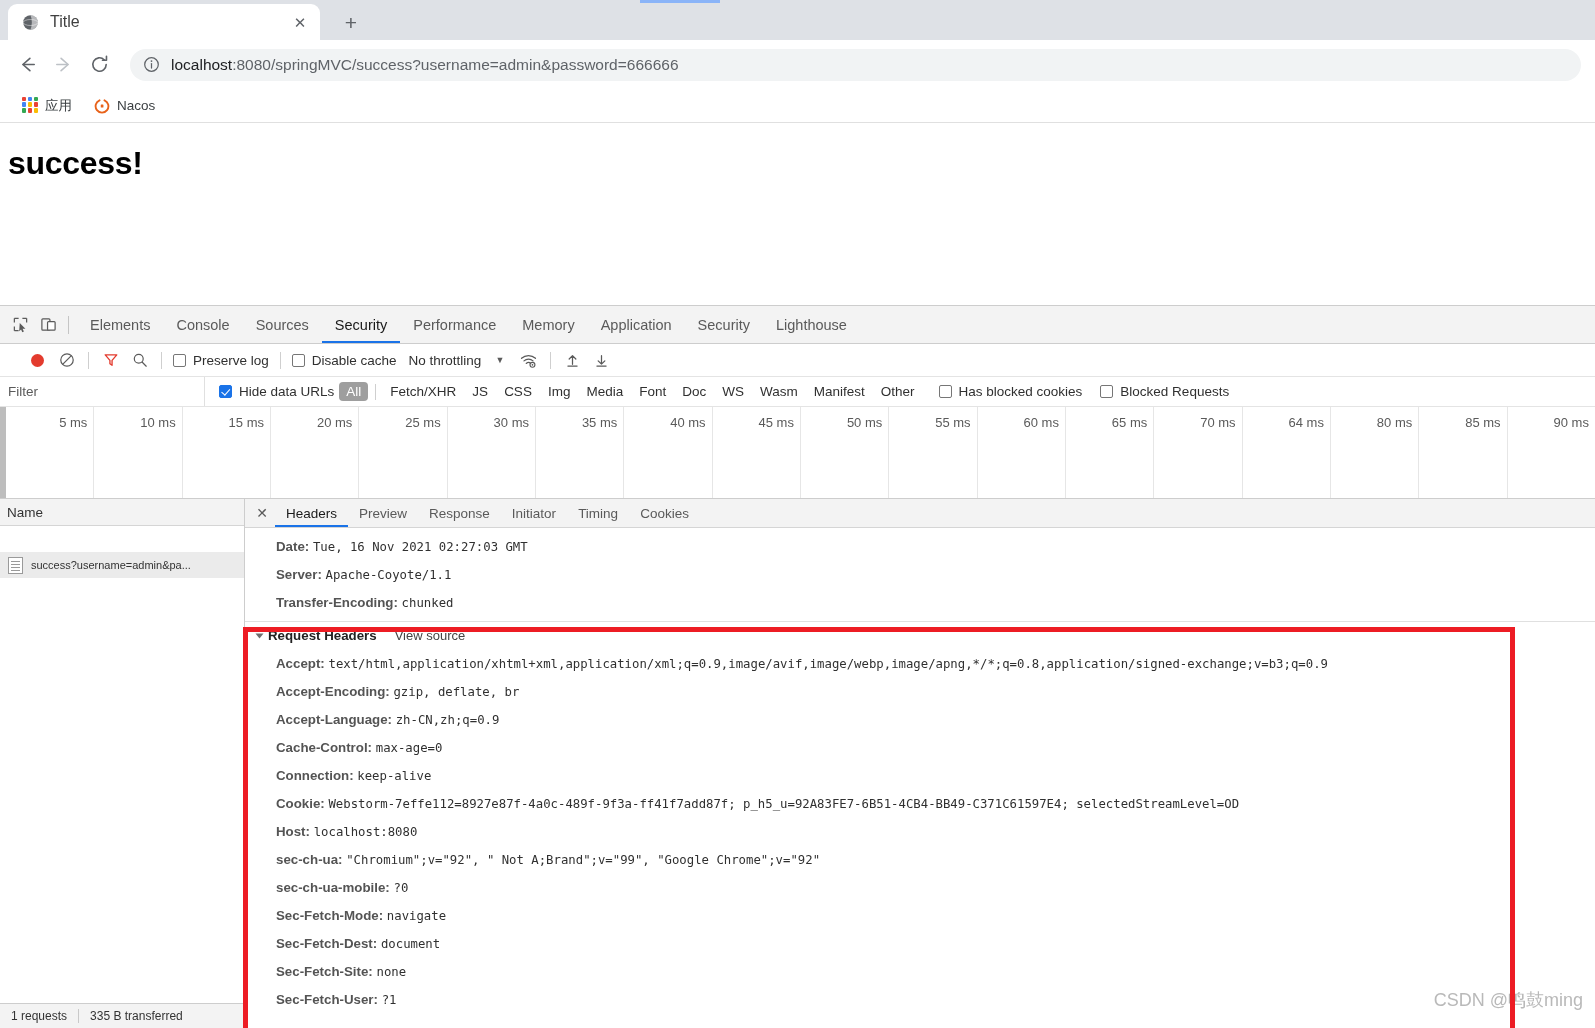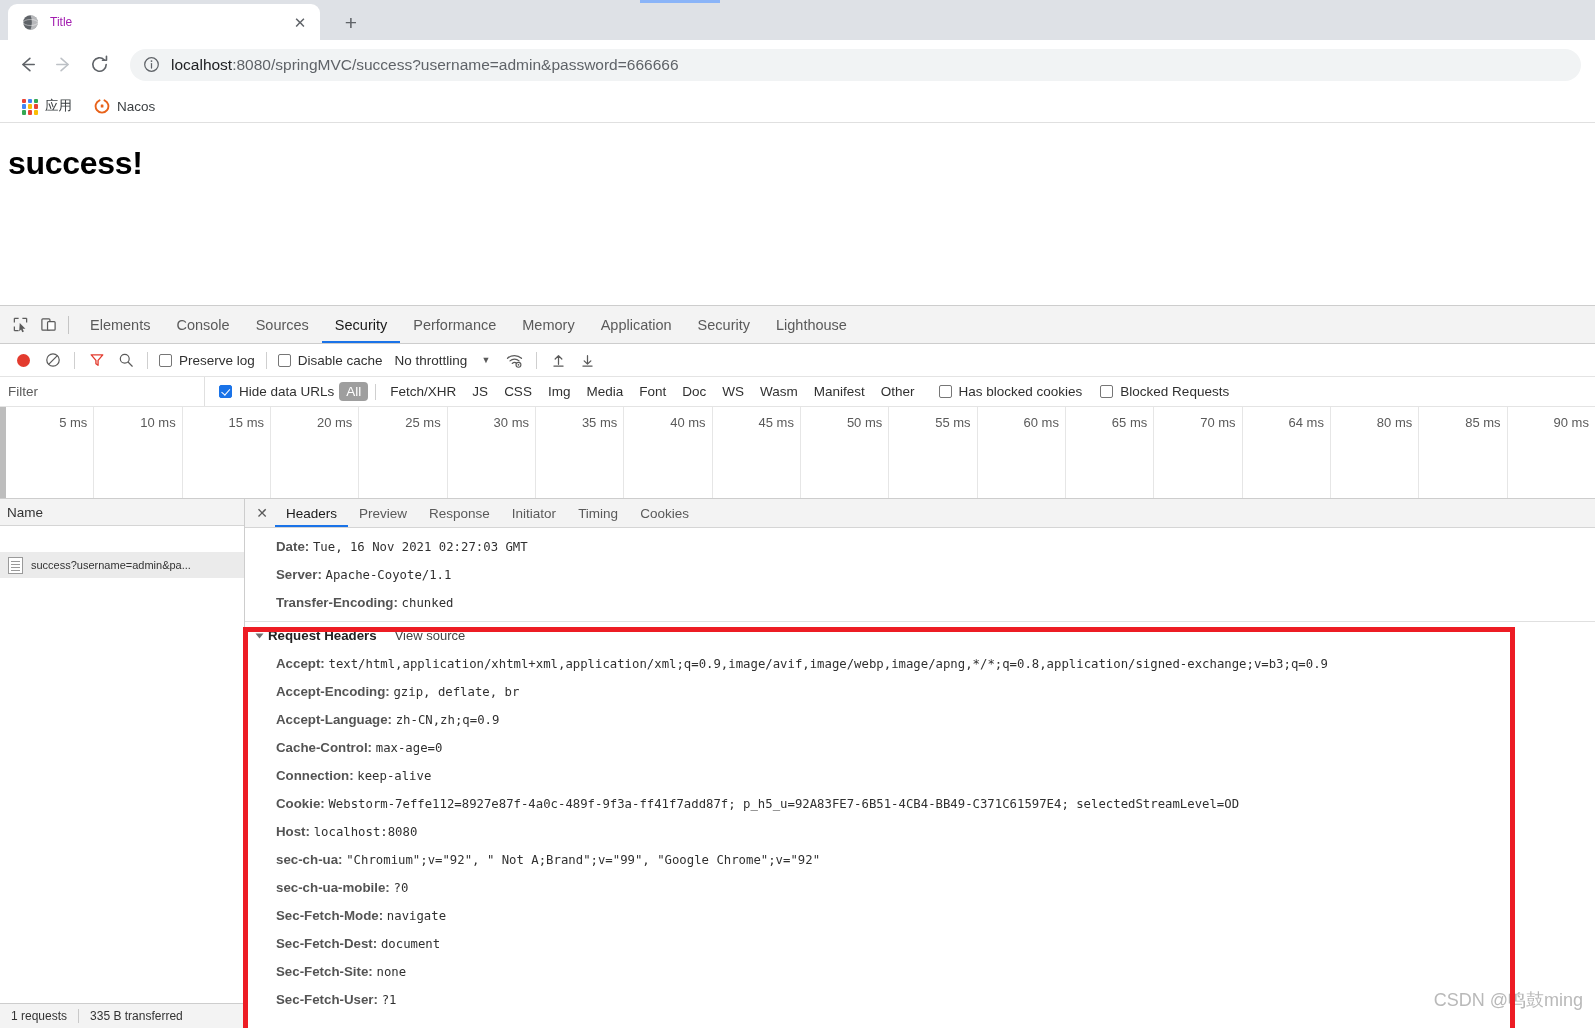--- a/index.html
+++ b/index.html
@@ -35,21 +35,21 @@
     display: flex; align-items: center;
     padding: 0 10px 0 14px;
     position: relative;
   }
   .tab-favicon {
     width: 17px; height: 17px; margin-right: 11px;
     display: inline-flex; align-items: center; justify-content: center;
     flex: 0 0 auto;
   }
   .tab-title {
-    font-size: 12px; color: #a21caf;
+    font-size: 16px; color: #404040;
     flex: 1 1 auto;
     white-space: nowrap; overflow: hidden; text-overflow: ellipsis;
   }
   .tab-close {
     width: 20px; height: 20px;
     display: flex; align-items: center; justify-content: center;
     color: #5f6368; font-size: 15px; line-height: 1;
   }
   .newtab {
     width: 30px; height: 30px; margin-left: 16px; margin-bottom: 3px;
@@ -92,21 +92,21 @@
 
   .bookmarks {
     height: 34px;
     background: #ffffff;
     display: flex; align-items: center;
     padding: 0 14px;
     gap: 6px;
     border-bottom: 1px solid #e0e0e0;
   }
   .bm-item {
-    display: flex; align-items: flex-end; gap: 7px;
+    display: flex; align-items: flex-start; gap: 7px;
     padding: 3px 8px; border-radius: 4px;
     font-size: 13.5px; color: #3c4043;
   }
   .apps-grid {
     width: 16px; height: 16px;
     display: grid; grid-template-columns: repeat(3,1fr); grid-template-rows: repeat(3,1fr);
     gap: 1.5px;
   }
   .apps-grid i { display: block; border-radius: 1px; }
 
@@ -155,21 +155,21 @@
     display: flex; align-items: center;
     white-space: nowrap;
   }
   .dt-tab.active { color: #1a1a1a; box-shadow: inset 0 -2px 0 #1a73e8; }
 
   .dt-toolbar {
     height: 33px;
     background: #ffffff;
     border-bottom: 1px solid #e4e4e4;
     display: flex; align-items: center;
-    padding-left: 9px;
+    padding-left: 23px;
     gap: 0;
   }
   .rec-dot {
     width: 13px; height: 13px; border-radius: 50%; background: #e33b2e;
   }
   .tb-btn {
     width: 29px; height: 29px;
     display: flex; align-items: center; justify-content: center;
     color: #5a5a5a; flex: 0 0 auto;
   }

